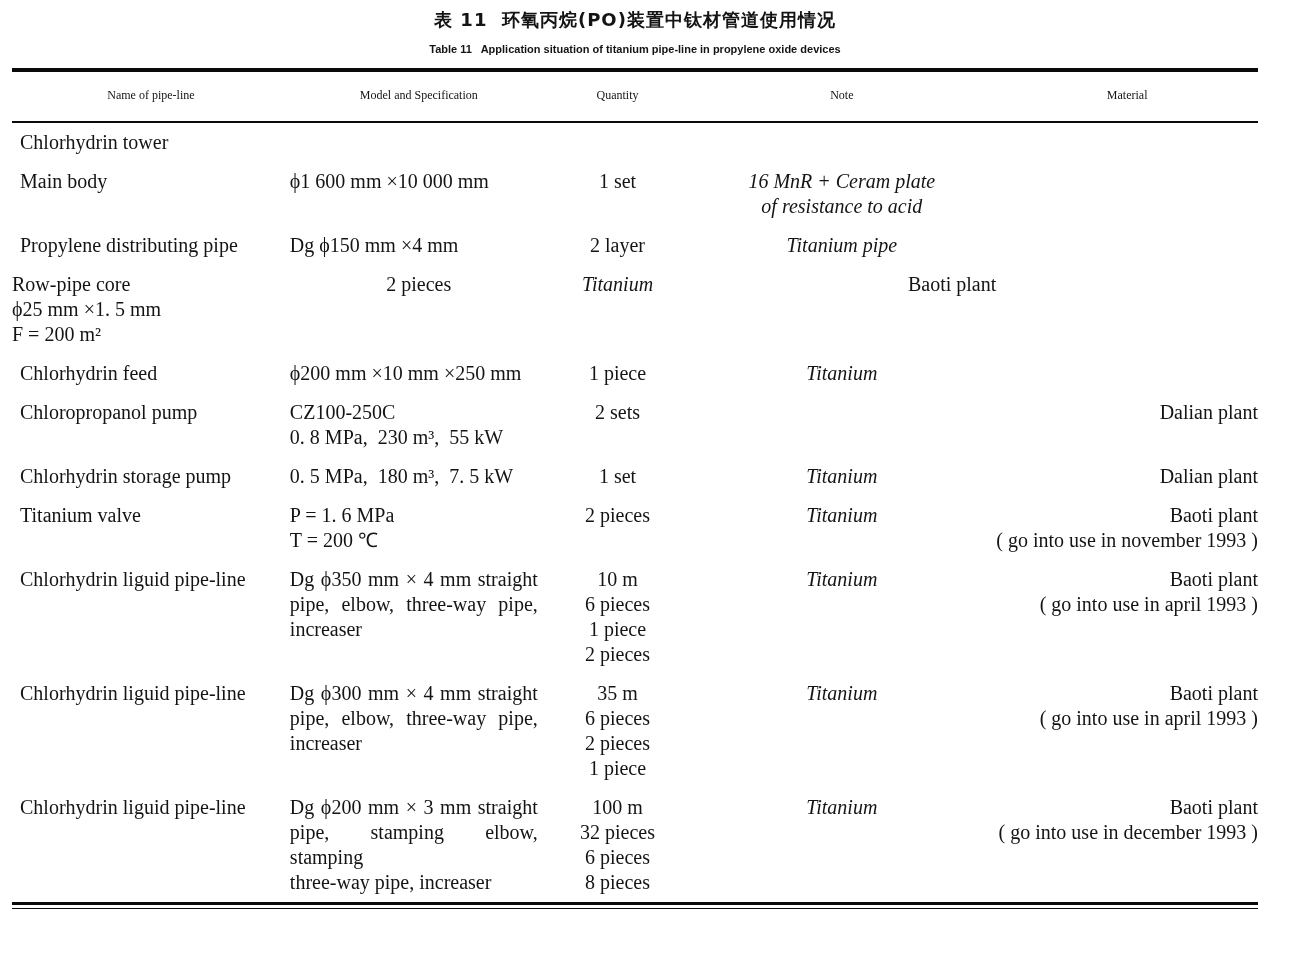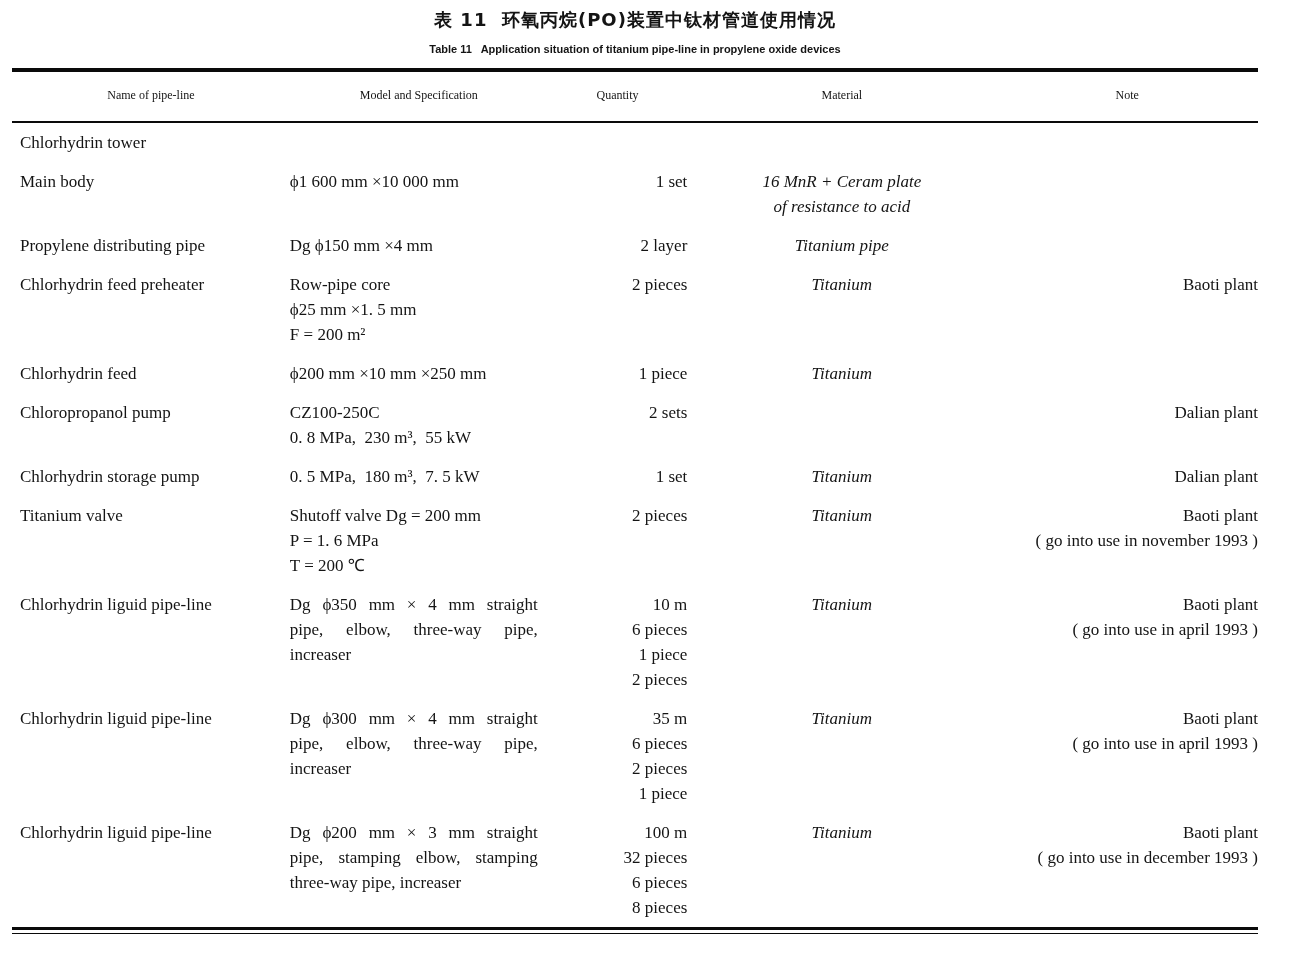--- a/index.html
+++ b/index.html
@@ -37,46 +37,46 @@
   .grid{
     display:grid;
     grid-template-columns:22.3% 20.7% 11.2% 24.8% 21%;
   }
   .header-row .cell{
     text-align:center;
     font-size:12px;
     padding:11px 0 13px 0;
   }
   .trow{padding:7px 0;}
-  .cell{font-size:17px;line-height:25px;vertical-align:top;}
+  .cell{font-size:20px;line-height:25px;vertical-align:top;}
   .c-name{padding-left:8px;text-align:left;}
   .c-model{padding-right:10px;text-align:left;}
-  .c-qty{text-align:right;}
+  .c-qty{text-align:center;}
   .c-mat{text-align:center;font-style:italic;}
   .c-note{text-align:right;}
   .line{white-space:pre-wrap;}
   .jline{text-align:justify;text-align-last:justify;}
 </style>
 </head>
 <body>
 
 <div class="page">
 
   <div class="caption-zh">表 11  环氧丙烷(PO)装置中钛材管道使用情况</div>
   <div class="caption-en">Table 11   Application situation of titanium pipe-line in propylene oxide devices</div>
 
   <div class="table">
     <div class="rule-top"></div>
 
     <div class="grid header-row">
       <div class="cell">Name of pipe-line</div>
       <div class="cell">Model and Specification</div>
       <div class="cell">Quantity</div>
+      <div class="cell">Note</div>
       <div class="cell">Material</div>
-      <div class="cell">Note</div>
     </div>
 
     <div class="rule-mid"></div>
 
     <div id="tbody">
         <div class="grid trow">
           <div class="cell c-name">
             <div class="line">Chlorhydrin tower</div>
           </div>
           <div class="cell c-model"></div>
@@ -109,23 +109,20 @@
           </div>
           <div class="cell c-qty">
             <div class="line">2 layer</div>
           </div>
           <div class="cell c-mat">
             <div class="line">Titanium pipe</div>
           </div>
           <div class="cell c-note"></div>
         </div>
         <div class="grid trow">
-          <div class="cell c-name">
-            <div class="line">Chlorhydrin feed preheater</div>
-          </div>
           <div class="cell c-model">
             <div class="line">Row-pipe core</div>
             <div class="line">ϕ25 mm ×1. 5 mm</div>
             <div class="line">F = 200 m²</div>
           </div>
           <div class="cell c-qty">
             <div class="line">2 pieces</div>
           </div>
           <div class="cell c-mat">
             <div class="line">Titanium</div>
@@ -180,21 +177,20 @@
           </div>
           <div class="cell c-note">
             <div class="line">Dalian plant</div>
           </div>
         </div>
         <div class="grid trow">
           <div class="cell c-name">
             <div class="line">Titanium valve</div>
           </div>
           <div class="cell c-model">
-            <div class="line">Shutoff valve Dg = 200 mm</div>
             <div class="line">P = 1. 6 MPa</div>
             <div class="line">T = 200 ℃</div>
           </div>
           <div class="cell c-qty">
             <div class="line">2 pieces</div>
           </div>
           <div class="cell c-mat">
             <div class="line">Titanium</div>
           </div>
           <div class="cell c-note">

